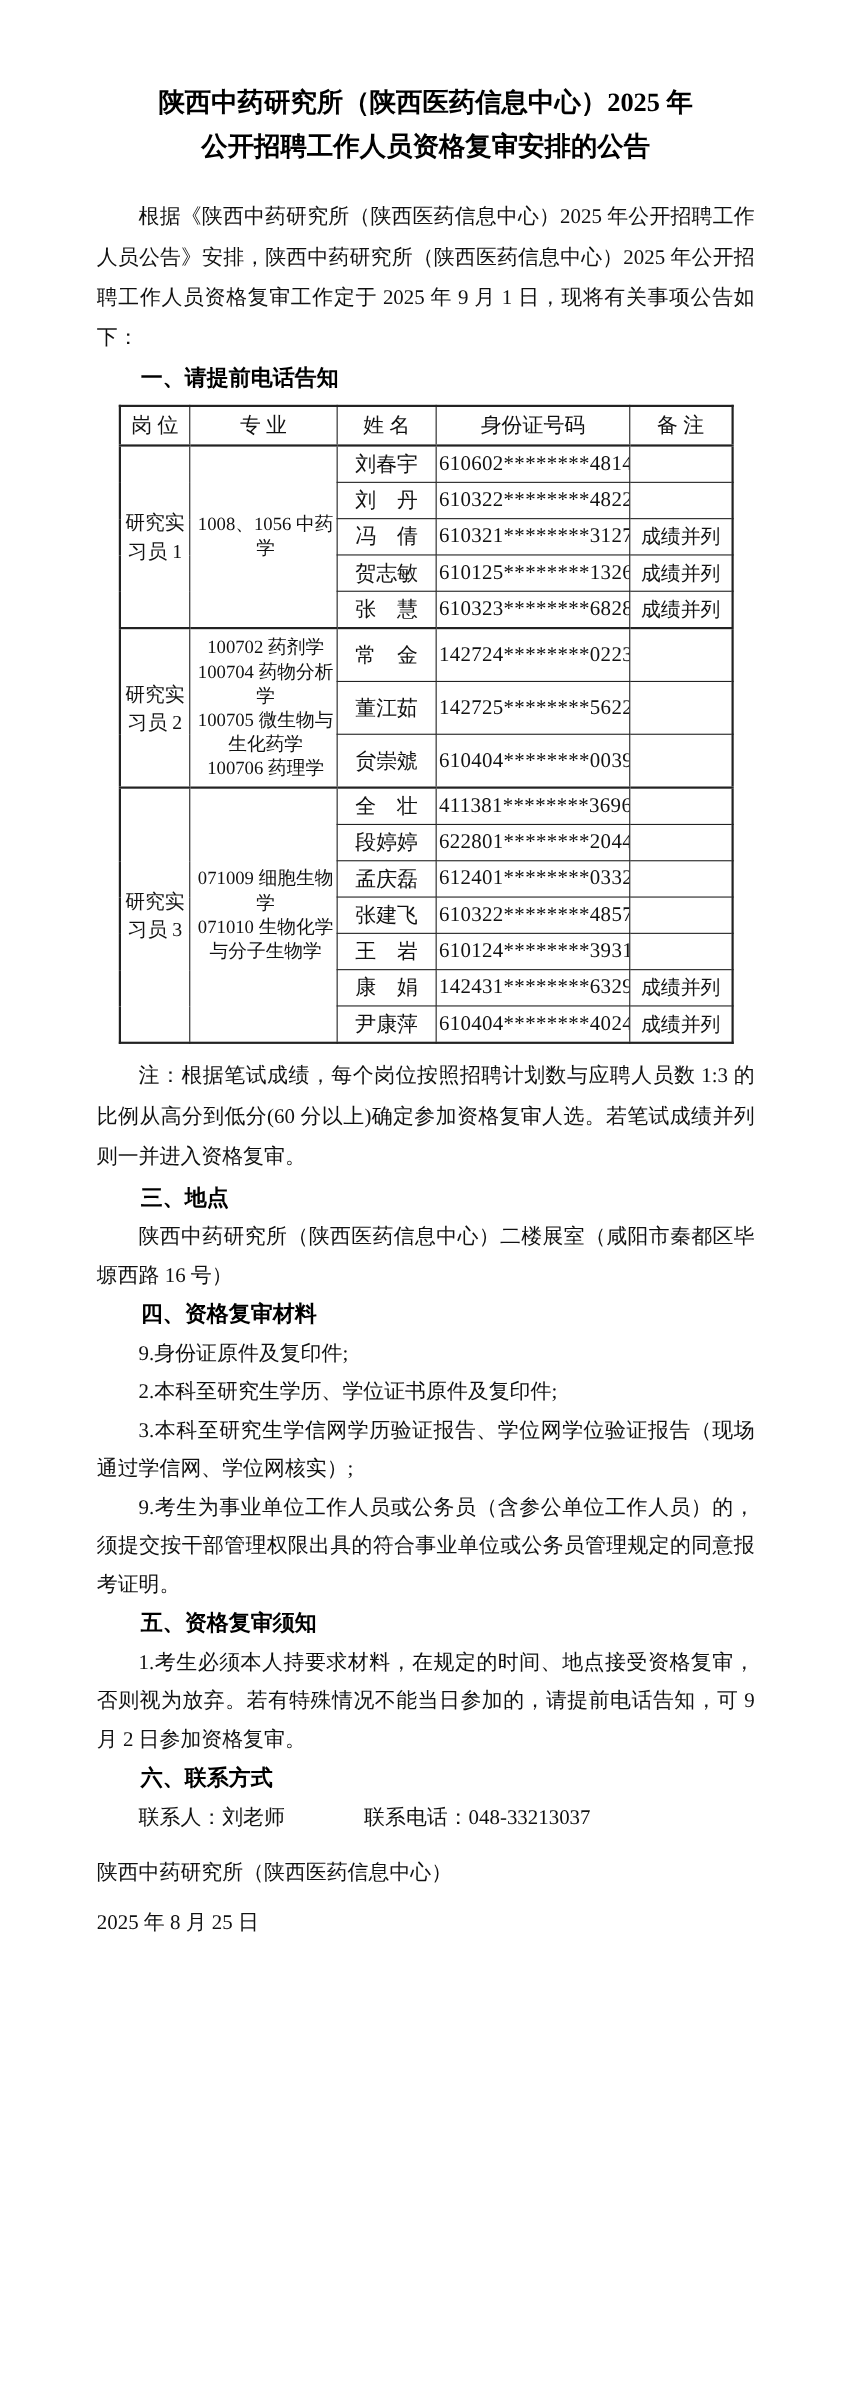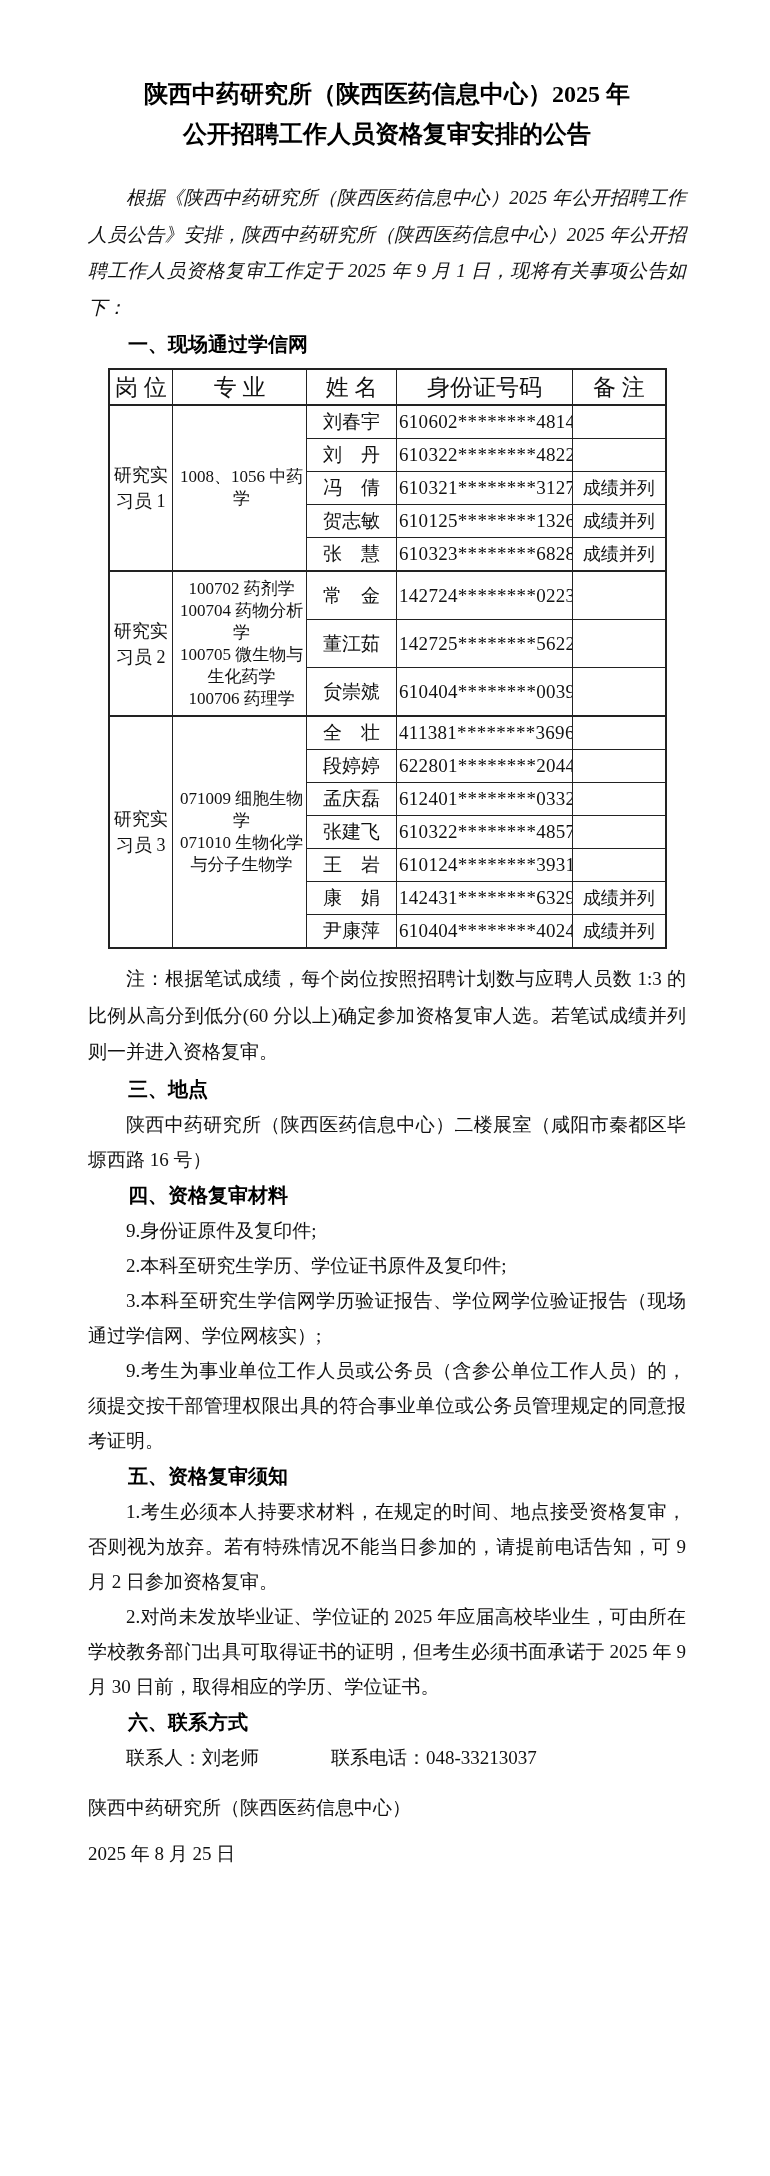--- a/index.html
+++ b/index.html
@@ -5,36 +5,36 @@
   html,body{margin:0;padding:0;}
   body{
     width:770px;height:2176px;overflow:hidden;background:#ffffff;
     font-family:"Liberation Serif","DejaVu Serif",serif;color:#111;
   }
   .doc{padding:74px 84px 0 88px;}
   .title{
     text-align:center;font-family:Liberation Serif, serif;
     font-weight:bold;font-size:24px;line-height:40px;color:#000;
   }
-  .intro{margin:26px 0 0 0;font-size:19px;line-height:36.5px;text-indent:2em;text-align:justify;font-style:italic;}
+  .intro{margin:26px 0 0 0;font-size:19px;line-height:36.5px;text-indent:2em;text-align:justify;}
   .sec-heading{
     font-family:"Liberation Sans","DejaVu Sans",sans-serif;font-weight:bold;
     font-size:20px;line-height:36px;text-indent:2em;color:#000;
   }
   .body-para{margin:0;font-size:19px;line-height:35px;text-indent:2em;text-align:justify;}
   
   #review-table{
     width:557px;margin:6px auto 0 auto;border-collapse:collapse;table-layout:fixed;
     border:2px solid #222;
   }
   #review-table th,#review-table td{
     border:1px solid #222;text-align:center;vertical-align:middle;
     padding:1px 2px;font-weight:normal;color:#111;overflow:hidden;
   }
-  #review-table th{font-size:23px;height:32px;text-align:center;}
+  #review-table th{font-size:19px;height:32px;text-align:center;}
   #review-table tr.g0 td,#review-table tr.g2 td{height:30px;}
   #review-table tr.g1 td{height:45px;}
   #review-table tr.group-start td{border-top:2px solid #222;}
   .cell-post{font-size:18px;line-height:26px;padding:0 4px;}
   .cell-major{
     text-align:center;font-size:17px;line-height:22px;
     white-space:pre-line;padding-left:6px !important;
   }
   .cell-name{font-size:19px;}
   .cell-id{font-size:19px;letter-spacing:0.3px;}
@@ -50,21 +50,21 @@
 
 <div class="doc">
 
   <div class="title">
     <div>陕西中药研究所（陕西医药信息中心）2025 年</div>
     <div>公开招聘工作人员资格复审安排的公告</div>
   </div>
 
   <p class="intro">根据《陕西中药研究所（陕西医药信息中心）2025 年公开招聘工作人员公告》安排，陕西中药研究所（陕西医药信息中心）2025 年公开招聘工作人员资格复审工作定于 2025 年 9 月 1 日，现将有关事项公告如下：</p>
 
-  <div class="sec-heading">一、现场通过学信网</div>
+  <div class="sec-heading">一、请提前电话告知</div>
 
   <table id="review-table">
     <colgroup>
       <col style="width:64px">
         <col style="width:134px">
         <col style="width:90px">
       <col style="width:176px">
         <col style="width:93px">
     </colgroup>
     <tbody>
@@ -173,21 +173,20 @@
       <div class="doc-section">
         <div class="sec-heading">四、资格复审材料</div>
         <p class="body-para">9.身份证原件及复印件;</p>
         <p class="body-para">2.本科至研究生学历、学位证书原件及复印件;</p>
         <p class="body-para">3.本科至研究生学信网学历验证报告、学位网学位验证报告（现场通过学信网、学位网核实）;</p>
         <p class="body-para">9.考生为事业单位工作人员或公务员（含参公单位工作人员）的，须提交按干部管理权限出具的符合事业单位或公务员管理规定的同意报考证明。</p>
       </div>
       <div class="doc-section">
         <div class="sec-heading">五、资格复审须知</div>
         <p class="body-para">1.考生必须本人持要求材料，在规定的时间、地点接受资格复审，否则视为放弃。若有特殊情况不能当日参加的，请提前电话告知，可 9 月 2 日参加资格复审。</p>
-        <p class="body-para">2.对尚未发放毕业证、学位证的 2025 年应届高校毕业生，可由所在学校教务部门出具可取得证书的证明，但考生必须书面承诺于 2025 年 9 月 30 日前，取得相应的学历、学位证书。</p>
       </div>
       <div class="doc-section">
         <div class="sec-heading">六、联系方式</div>
       </div>
     </div>
 
   <div class="contact-line">
     <span>联系人：刘老师</span><span class="gap"></span><span>联系电话：048-33213037</span>
   </div>
 

